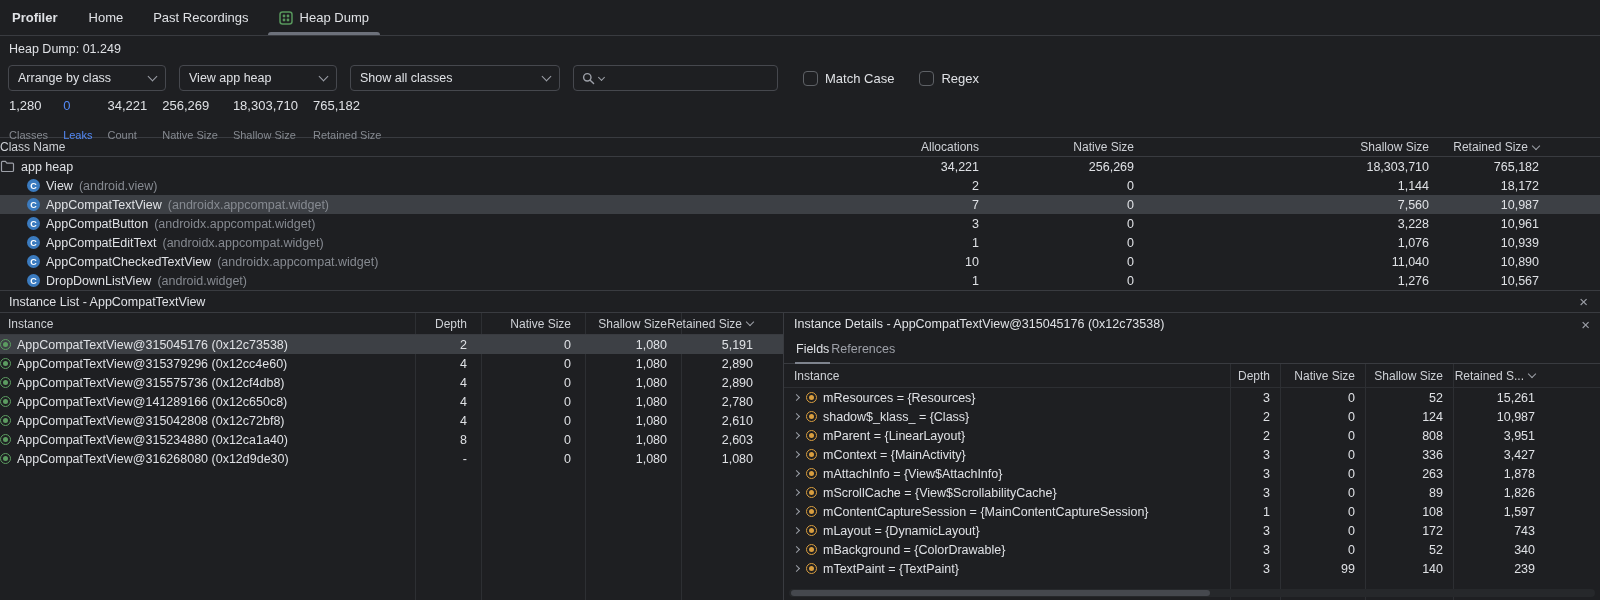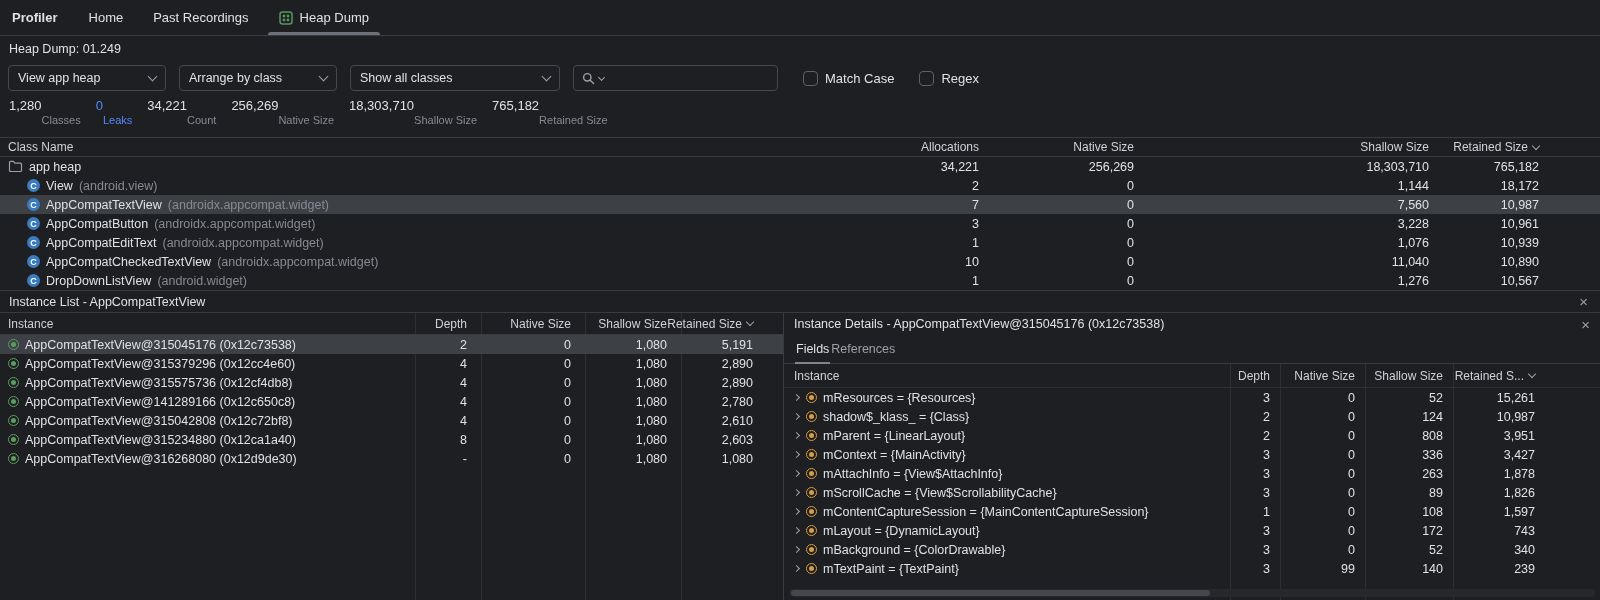--- a/index.html
+++ b/index.html
@@ -17,32 +17,32 @@
   .toolbar { height:34px; display:flex; align-items:center; padding:0 8px; gap:13px; }
   .combo { height:26px; border:1px solid #46484e; border-radius:4px; display:flex; align-items:center; justify-content:space-between; padding:0 9px; font-size:12.5px; background:#1e1f22; }
   .chev { width:7px; height:7px; border-right:1.4px solid #9da0a8; border-bottom:1.4px solid #9da0a8; transform:rotate(45deg); margin-top:-4px; flex:0 0 auto; }
   .search { height:26px; width:205px; border:1px solid #46484e; border-radius:4px; display:flex; align-items:center; padding:0 8px; gap:4px; }
   .mini-chev { width:5px; height:5px; border-right:1.2px solid #9da0a8; border-bottom:1.2px solid #9da0a8; transform:rotate(45deg); margin-top:-2px; flex:0 0 auto; }
   .sinput { flex:1; background:transparent; border:none; outline:none; color:#dfe1e5; font-family:inherit; font-size:12.5px; min-width:0; }
   .check { display:flex; align-items:center; gap:7px; margin-left:12px; font-size:13px; }
   .box { width:15px; height:15px; border:1.5px solid #5e6166; border-radius:4px; flex:0 0 auto; }
 
   .stats-bar { height:42px; display:flex; padding:3px 9px 0; gap:15px; }
-  .stat { display:flex; flex-direction:row; }
+  .stat { display:flex; flex-direction:column; }
   .stat .v { font-size:13px; }
   .stat .l { font-size:11px; color:#868a91; margin-top:16px; white-space:nowrap; }
   .stat.accent .v, .stat.accent .l { color:var(--accent-blue,#548af7); }
 
   .grid5a { display:grid; grid-template-columns:885px 100px 155px 295px 110px; }
   .ctable-head { height:20px; border-top:1px solid #393b40; border-bottom:1px solid #393b40; align-items:center; font-size:12px; color:#ced1d6; }
   .crow { height:19px; align-items:center; font-size:12.5px; position:relative; }
   .crow.sel, .lrow.sel { background:var(--selection-bg,#3d4045); }
   .cell { white-space:nowrap; overflow:hidden; }
   .cell.num { text-align:right; padding-right:6px; }
-  .cell.name { display:flex; align-items:center; gap:6px; padding-left:8px; }
+  .cell.name { display:flex; align-items:center; gap:6px; }
   .cell.name.ind1 { padding-left:27px; }
   .pkg { color:#868a91; }
   .hsort { display:flex; align-items:center; justify-content:flex-end; padding-right:6px; gap:5px; white-space:nowrap; }
   .sort-chev { width:6px; height:6px; border-right:1.3px solid #9da0a8; border-bottom:1.3px solid #9da0a8; transform:rotate(45deg); margin-top:-3px; flex:0 0 auto; }
 
   .ilist-bar { height:23px; border-top:1px solid #393b40; border-bottom:1px solid #393b40; display:flex; align-items:center; padding:0 12px 0 9px; font-size:12.5px; }
   .close { margin-left:auto; color:#9da0a8; font-size:15px; line-height:1; }
 
   .bottom { display:flex; height:287px; }
   .left-panel { width:784px; border-right:1px solid #393b40; position:relative; }
@@ -96,25 +96,25 @@
         </svg>
       </span>
     <span>Heap Dump</span>
   </span>
 </div>
 
 <div class="sessionbar">Heap Dump: 01.249</div>
 
 <div class="toolbar">
   <div class="combo" style="width:158px">
+    <span>Arrange by class</span>
+    <span class="chev"></span>
+  </div>
+  <div class="combo" style="width:158px">
     <span>View app heap</span>
-    <span class="chev"></span>
-  </div>
-  <div class="combo" style="width:158px">
-    <span>Arrange by class</span>
     <span class="chev"></span>
   </div>
   <div class="combo" style="width:210px">
     <span>Show all classes</span>
     <span class="chev"></span>
   </div>
   <div class="search">
     <span class="ic">
         <svg width="13" height="13" viewBox="0 0 13 13">
           <circle cx="5.3" cy="5.3" r="3.7" fill="none" stroke="#9da0a8" stroke-width="1.4"></circle>

